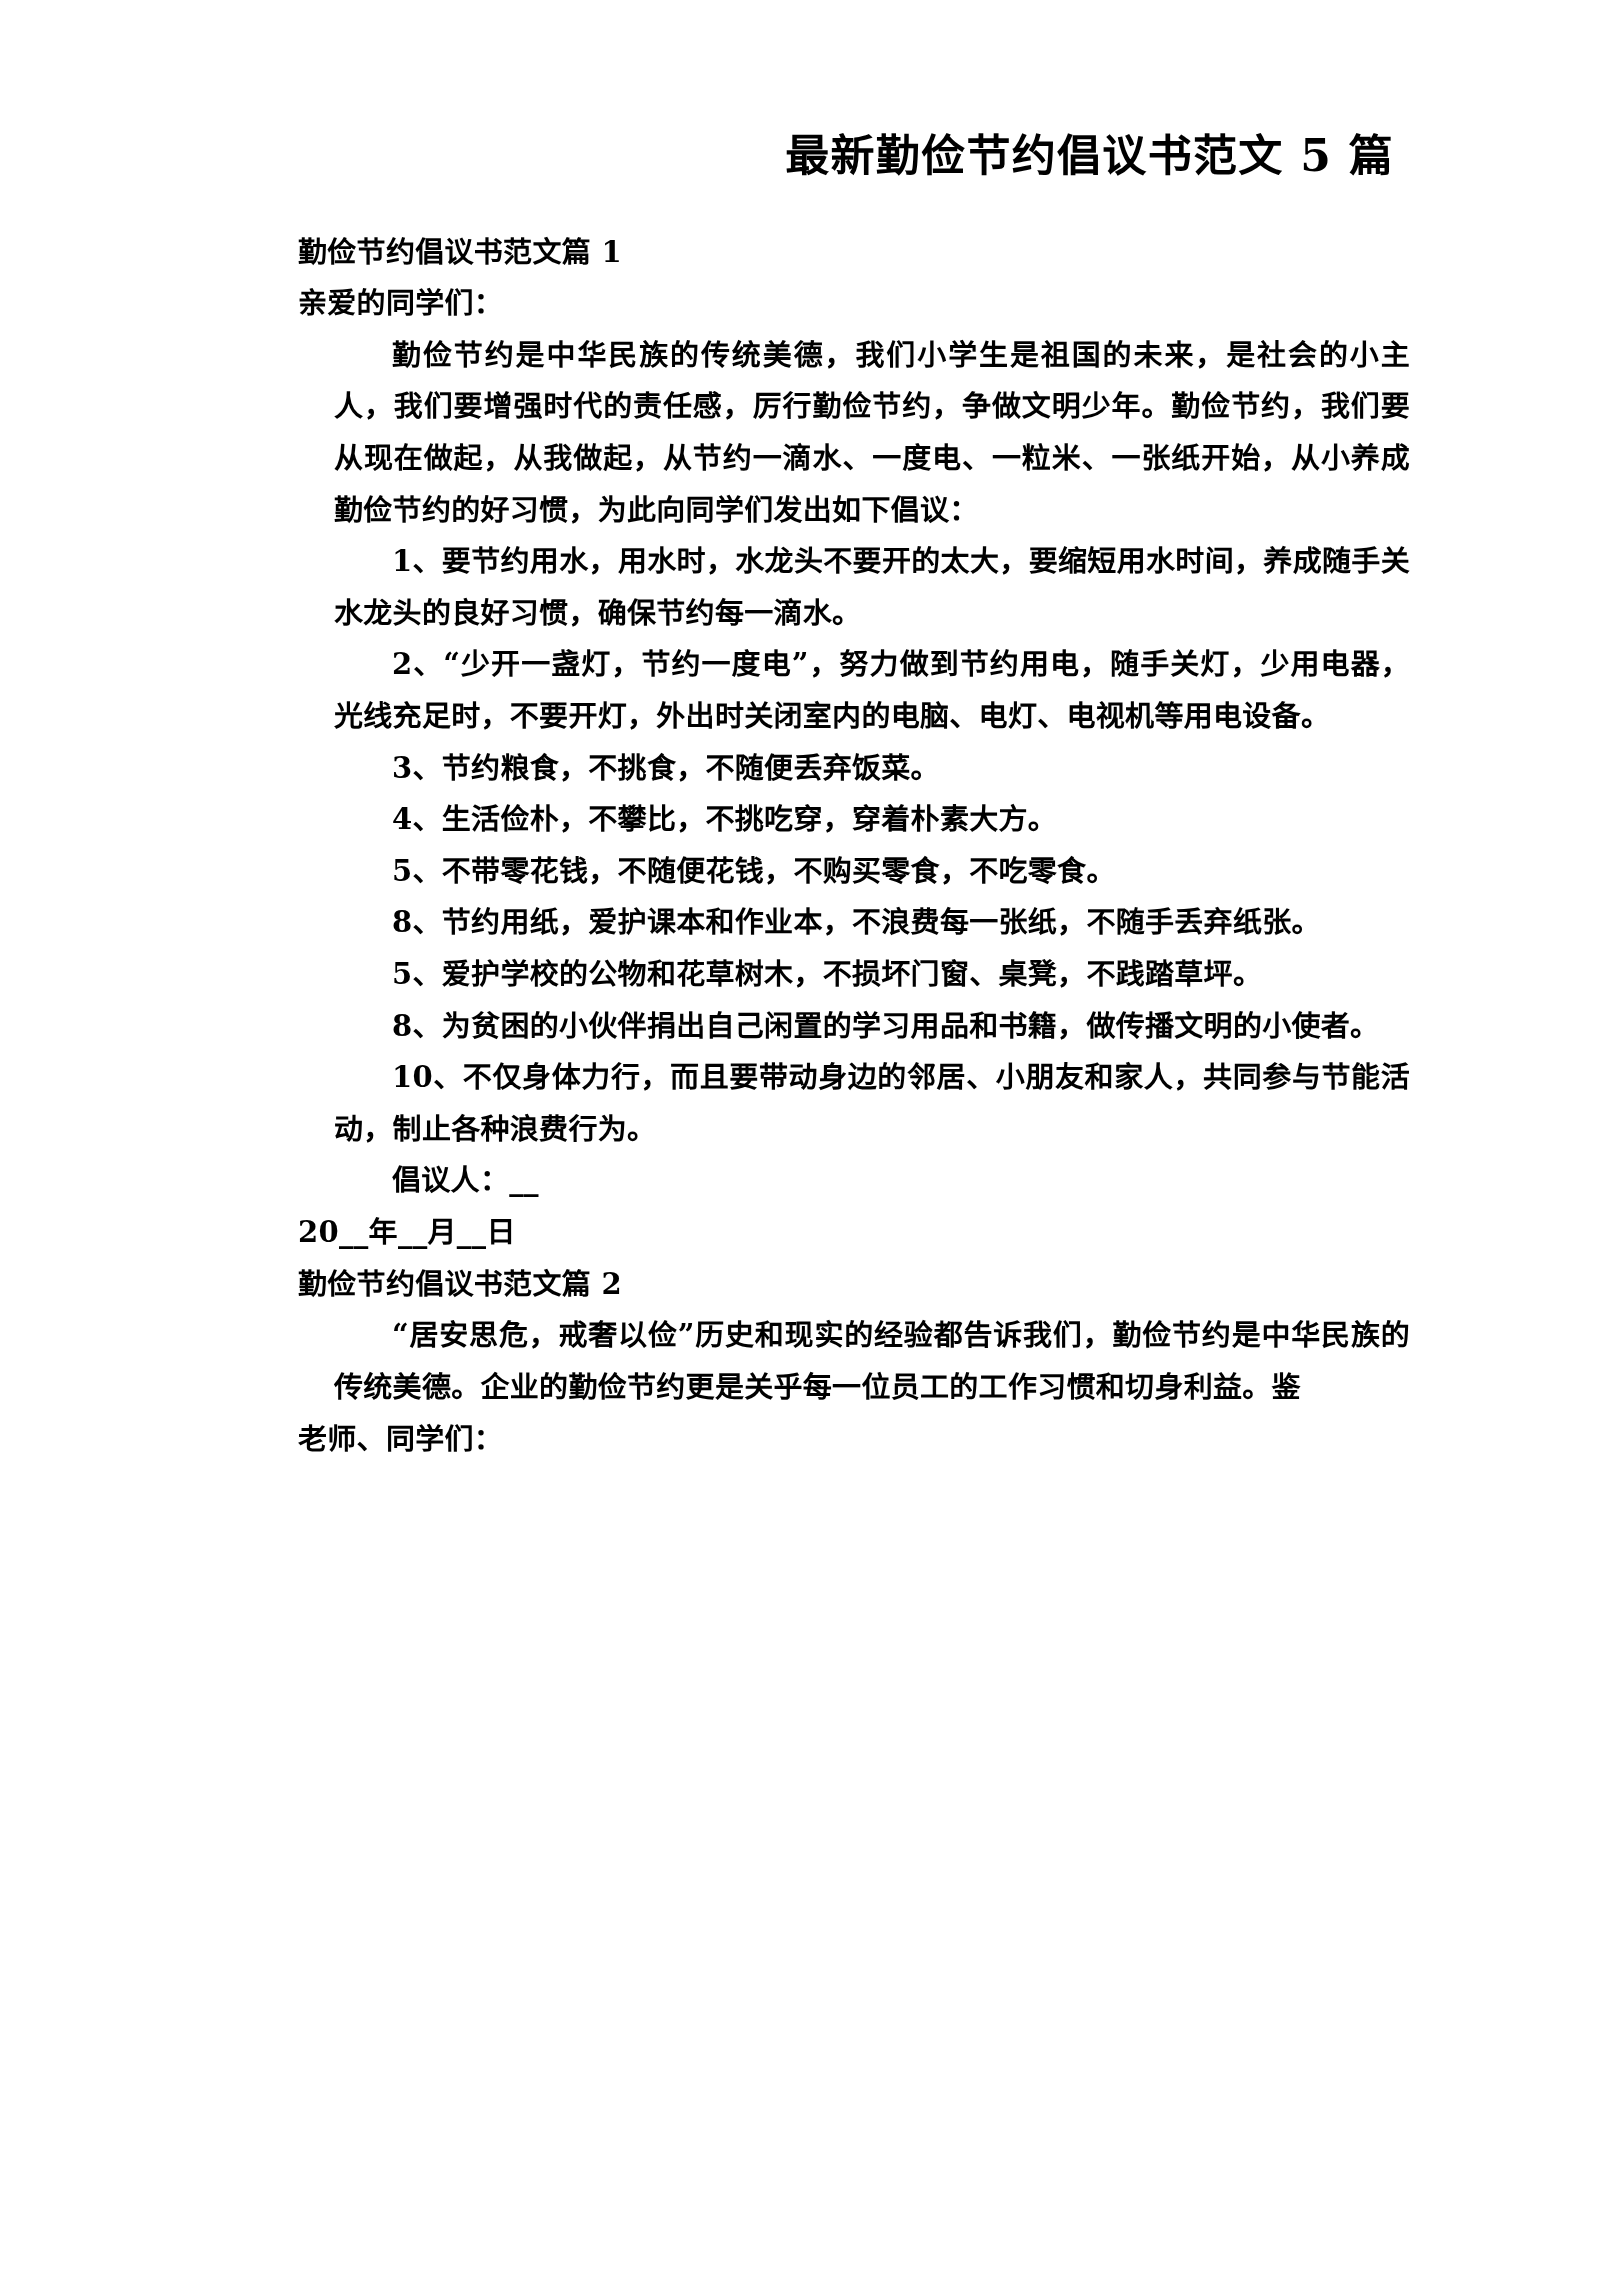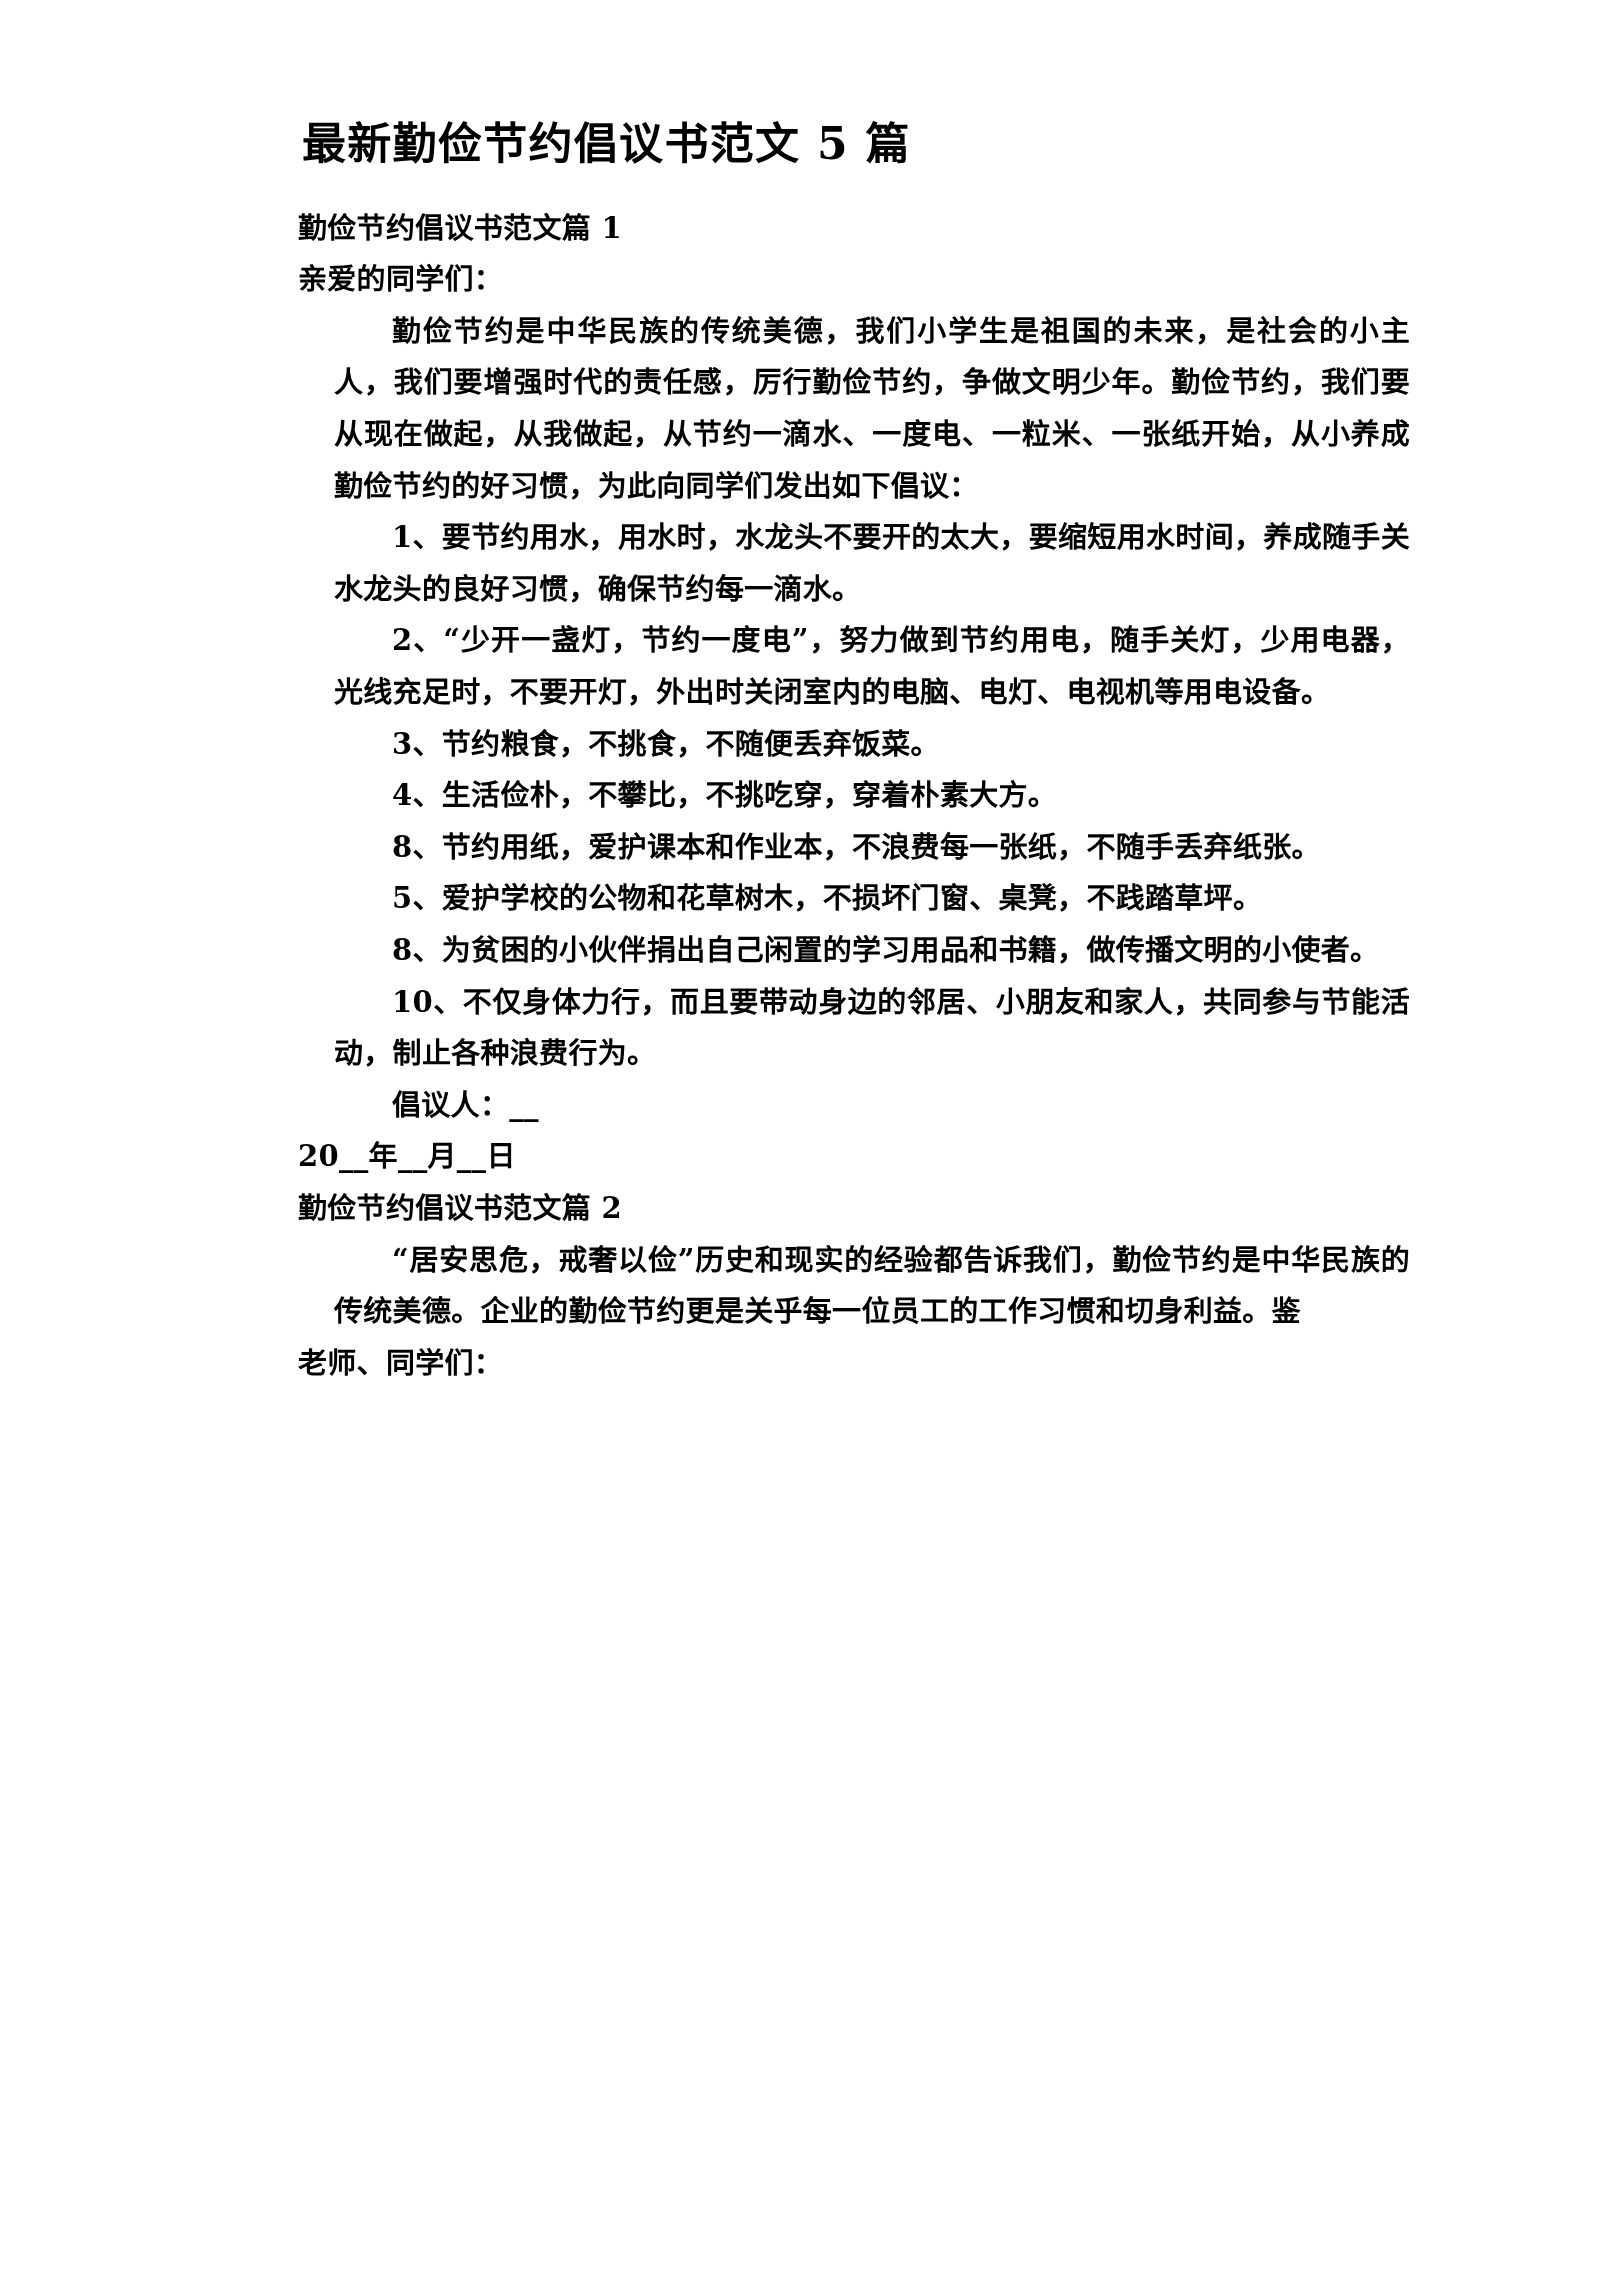--- a/index.html
+++ b/index.html
@@ -21,23 +21,23 @@
   }
   .content {
     position: absolute;
     left: 298px;
     top: 0;
     width: 1112px;
   }
   .doc-title {
     font-size: 44px;
     font-weight: bold;
-    text-align: left;
+    text-align: right;
     letter-spacing: 1.3px;
-    margin: 4px;
+    margin: 16px;
     padding-top: 112px;
     line-height: 1.25;
     font-family: "DejaVu Serif", "Liberation Serif", serif;
   }
   .para {
     font-size: 29px;
     line-height: 1.78;
     margin: 0;
     text-align: justify;
     text-justify: inter-ideograph;
@@ -70,20 +70,21 @@
     <p class="para indent">勤俭节约是中华民族的传统美德，我们小学生是祖国的未来，是社会的小主人，我们要增强时代的责任感，厉行勤俭节约，争做文明少年。勤俭节约，我们要从现在做起，从我做起，从节约一滴水、一度电、一粒米、一张纸开始，从小养成勤俭节约的好习惯，为此向同学们发出如下倡议：</p>
 
     <p class="para indent">1、要节约用水，用水时，水龙头不要开的太大，要缩短用水时间，养成随手关水龙头的良好习惯，确保节约每一滴水。</p>
 
     <p class="para indent">2、“少开一盏灯，节约一度电”，努力做到节约用电，随手关灯，少用电器，光线充足时，不要开灯，外出时关闭室内的电脑、电灯、电视机等用电设备。</p>
 
     <p class="para indent">3、节约粮食，不挑食，不随便丢弃饭菜。</p>
 
     <p class="para indent">4、生活俭朴，不攀比，不挑吃穿，穿着朴素大方。</p>
 
+    <p class="para indent">5、不带零花钱，不随便花钱，不购买零食，不吃零食。</p>
 
     <p class="para indent">8、节约用纸，爱护课本和作业本，不浪费每一张纸，不随手丢弃纸张。</p>
 
     <p class="para indent">5、爱护学校的公物和花草树木，不损坏门窗、桌凳，不践踏草坪。</p>
 
     <p class="para indent">8、为贫困的小伙伴捐出自己闲置的学习用品和书籍，做传播文明的小使者。</p>
 
 
     <p class="para indent">10、不仅身体力行，而且要带动身边的邻居、小朋友和家人，共同参与节能活动，制止各种浪费行为。</p>
 

